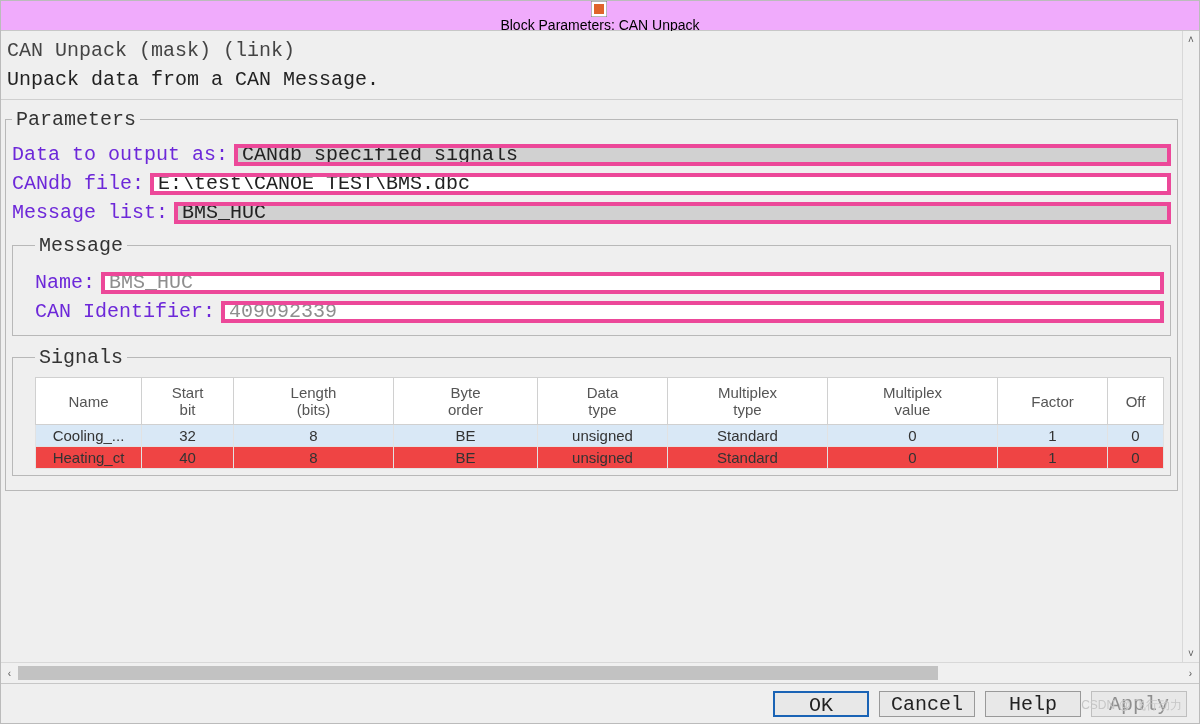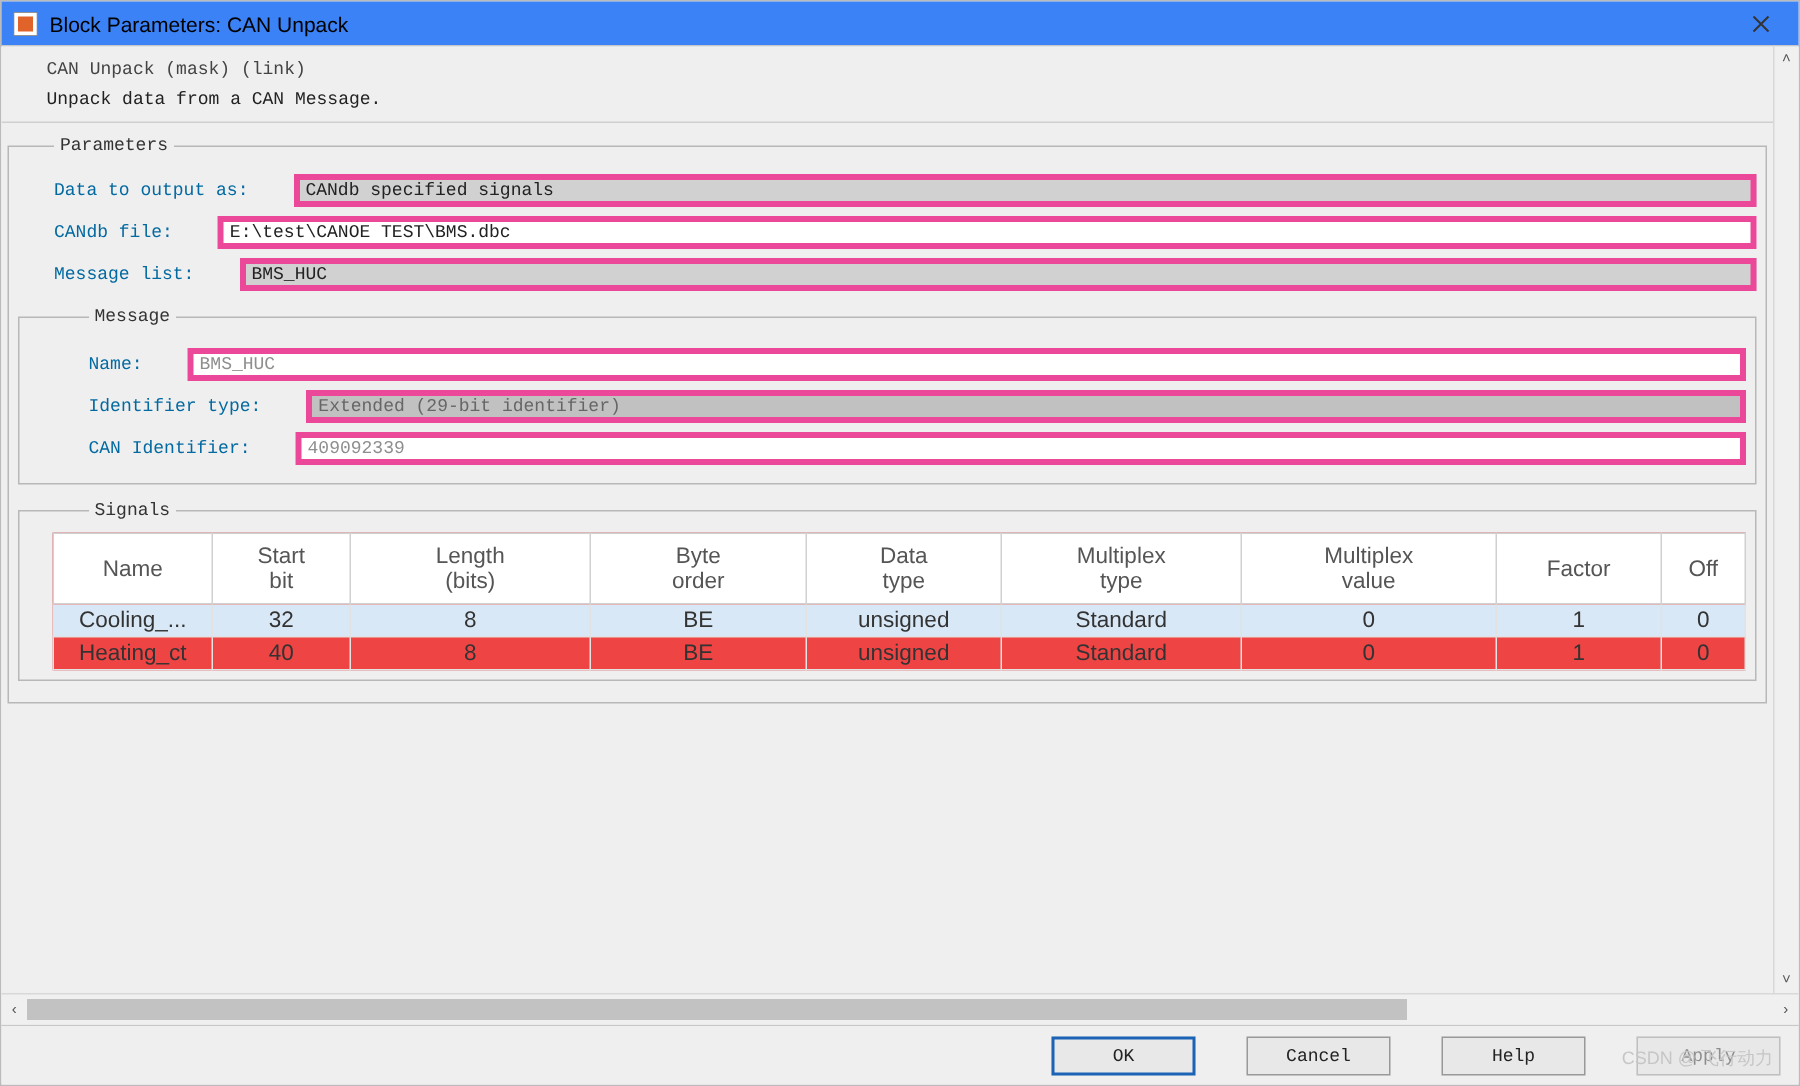--- a/index.html
+++ b/index.html
@@ -1,25 +1,25 @@
 <!DOCTYPE html>
 <html><head>
 <meta charset="utf-8">
 <style>
   * { box-sizing: border-box; }
   html, body {
     margin: 0; padding: 0; width: 1200px; height: 724px; overflow: hidden;
     font-family: "Segoe UI", Tahoma, sans-serif; font-size: 13px; background: #fff;
   }
-  .mono { font-family: "Consolas", "Courier New", monospace; font-size: 12px; margin-left: 24px; }
+  .mono { font-family: "Consolas", "Courier New", monospace; font-size: 20px; }
 
   .window { width: 1200px; height: 724px; display: flex; flex-direction: column; border: 1px solid #bbb; }
   .titlebar {
-    height: 30px; background: #3b82f6; border-bottom: 1px solid #c7c7c7;
-    display: flex; align-items: center; padding: 0 2px;
+    height: 30px; background: #f0abfc; border-bottom: 1px solid #c7c7c7;
+    display: flex; align-items: center; padding: 0 2px; flex-direction: column;
   }
   .titlebar .icon { width: 16px; height: 16px; margin: 0 8px 0 6px; position: relative; }
   .title-text { font-size: 14px; color: #000; }
   .title-close { margin-left: auto; width: 46px; height: 30px; display: flex; align-items: center; justify-content: center; cursor: pointer; }
   .title-close svg { width: 12px; height: 12px; }
 
   .body-area { flex: 1; position: relative; background: #efefef; }
   .scroll-v {
     position: absolute; top: 0; right: 0; bottom: 21px; width: 17px;
     background: #f0f0f0; border-left: 1px solid #d8d8d8;
@@ -47,21 +47,21 @@
   .mask-line { color: #444; margin-bottom: 6px; }
   .desc-line { color: #222; }
 
   fieldset.params {
     border: 1px solid #b8b8b8; margin: 8px 4px 4px 4px; padding: 6px 6px 10px 6px;
     background: #efefef;
   }
   fieldset.params > legend { padding: 0 4px; color: #333; }
 
   .row { display: flex; align-items: center; margin: 6px 0; }
-  .row > label { white-space: nowrap; color: #0369a1; margin-right: 6px; }
+  .row > label { white-space: nowrap; color: #6d28d9; margin-right: 6px; }
   .sel, .txt {
     flex: 1; height: 22px; border: 4px solid #ec4899; background: #fff;
     padding: 0 4px; color: #222; outline: none;
   }
   .sel.dark { background: #d1d1d1; }
   .txt.ro { color: #8e8e8e; }
   .txt.ro-dark { background: #c1c1c1; color: #666; }
 
   fieldset.inner {
     border: 1px solid #b8b8b8; margin: 10px 0 4px 0; padding: 8px 6px 6px 22px;
@@ -147,24 +147,20 @@
         </div>
 
         <fieldset class="inner">
           <legend class="mono">Message</legend>
 
           <div class="row">
             <label class="mono">Name:</label>
             <input class="txt mono ro" readonly="" value="BMS_HUC" style="">
           </div>
 
-          <div class="row">
-            <label class="mono">Identifier type:</label>
-            <input class="txt mono ro-dark" readonly="" value="Extended (29-bit identifier)" style="">
-          </div>
 
           <div class="row">
             <label class="mono">CAN Identifier:</label>
             <input class="txt mono ro" readonly="" value="409092339" style="">
           </div>
 
         </fieldset>
 
         <fieldset class="inner signals-wrap">
           <legend class="mono">Signals</legend>

